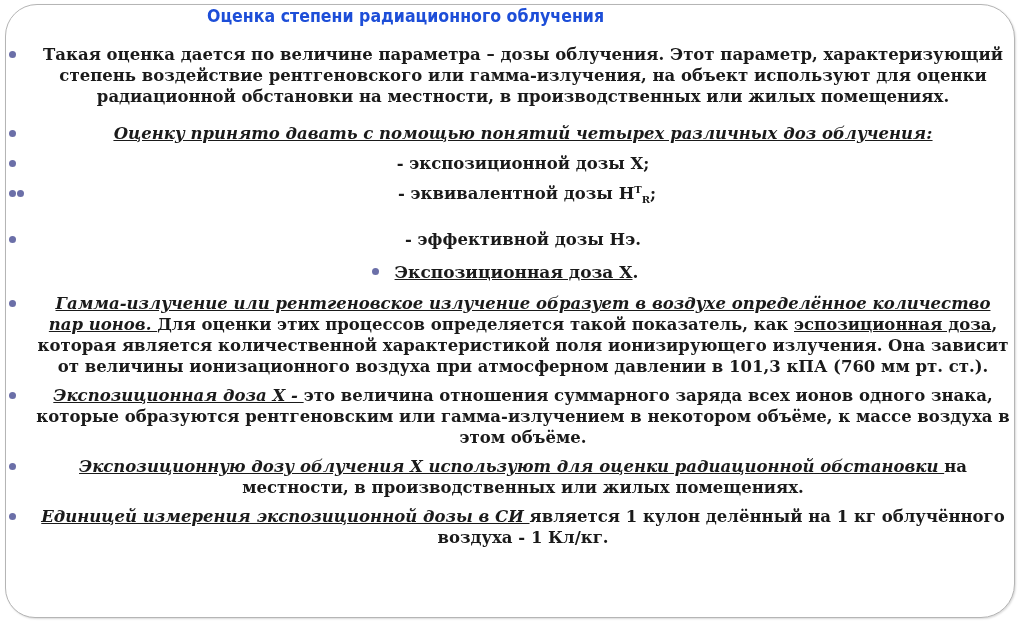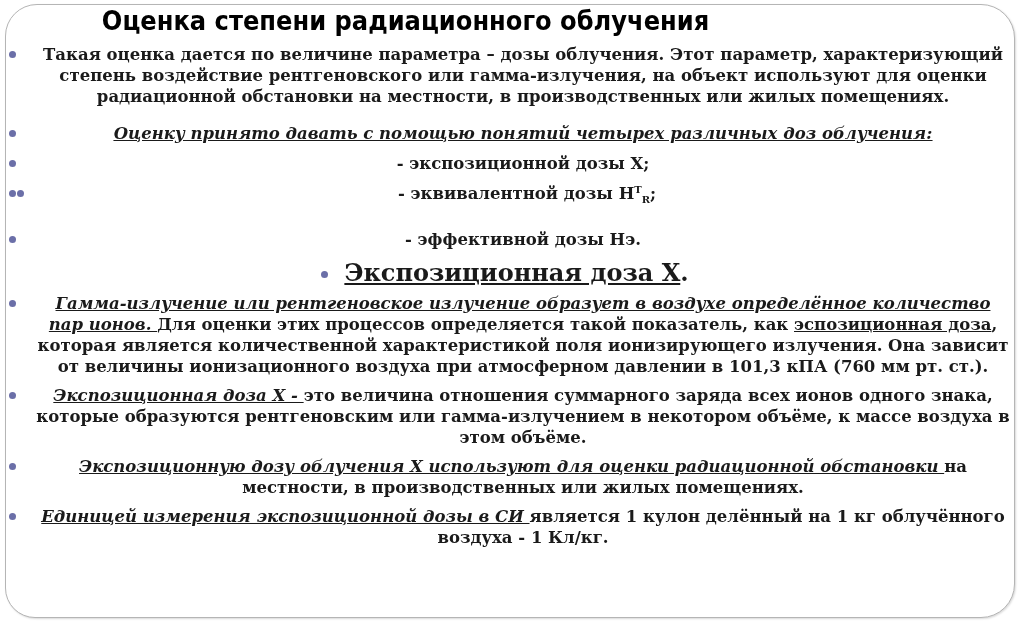--- a/index.html
+++ b/index.html
@@ -9,38 +9,38 @@
   }
   .frame {
     position:absolute; left:5px; top:4px; width:1008px; height:612px;
     border:1px solid #b5b5b5; border-radius:34px 34px 34px 34px;
     border-top-left-radius:32px; border-bottom-left-radius:30px;
     box-shadow: 1px 1px 2px rgba(0,0,0,0.15);
     background:#fff;
   }
   .title {
     position:absolute; left:0; top:6px; width:812px; text-align:center;
-    font-family:"DejaVu Sans", sans-serif; font-size:26px; font-weight:bold;
-    color:#000000; text-decoration:underline; letter-spacing:0px;
+    font-family:"DejaVu Sans", sans-serif; font-size:17px; font-weight:bold;
+    color:#1d4ed8; text-decoration:underline; letter-spacing:0px;
   }
   .title span { display:inline-block; transform:scaleX(0.93); }
   .content { position:absolute; left:0; top:40px; width:1024px; }
   .item {
     position:relative; padding-left:36px; padding-right:14px;
     font-size:16.5px; font-weight:bold; color:#1a1a1a; line-height:21px;text-align:center;
   }
   .item .bullet {
     position:absolute; left:9px; top:7px; width:7px; height:7px;
     border-radius:50%; background:#6b6fa8;
   }
   .ui { text-decoration:underline; font-style:italic; }
   .u { text-decoration:underline; }
   .i { }
   .center-head {
-    text-align:center; padding-left:0; font-size:24px; margin-top:8px;
+    text-align:center; padding-left:0; font-size:17px; margin-top:8px;
   }
   .center-head .bullet { position:relative; display:inline-block; left:auto; top:-3px; margin-right:16px; }
   sup, sub { font-size:10px; line-height:0; }
 </style>
 </head>
 <body>
 
 <div class="frame"></div>
 
 <div class="title"><span>Оценка степени радиационного облучения</span></div>

